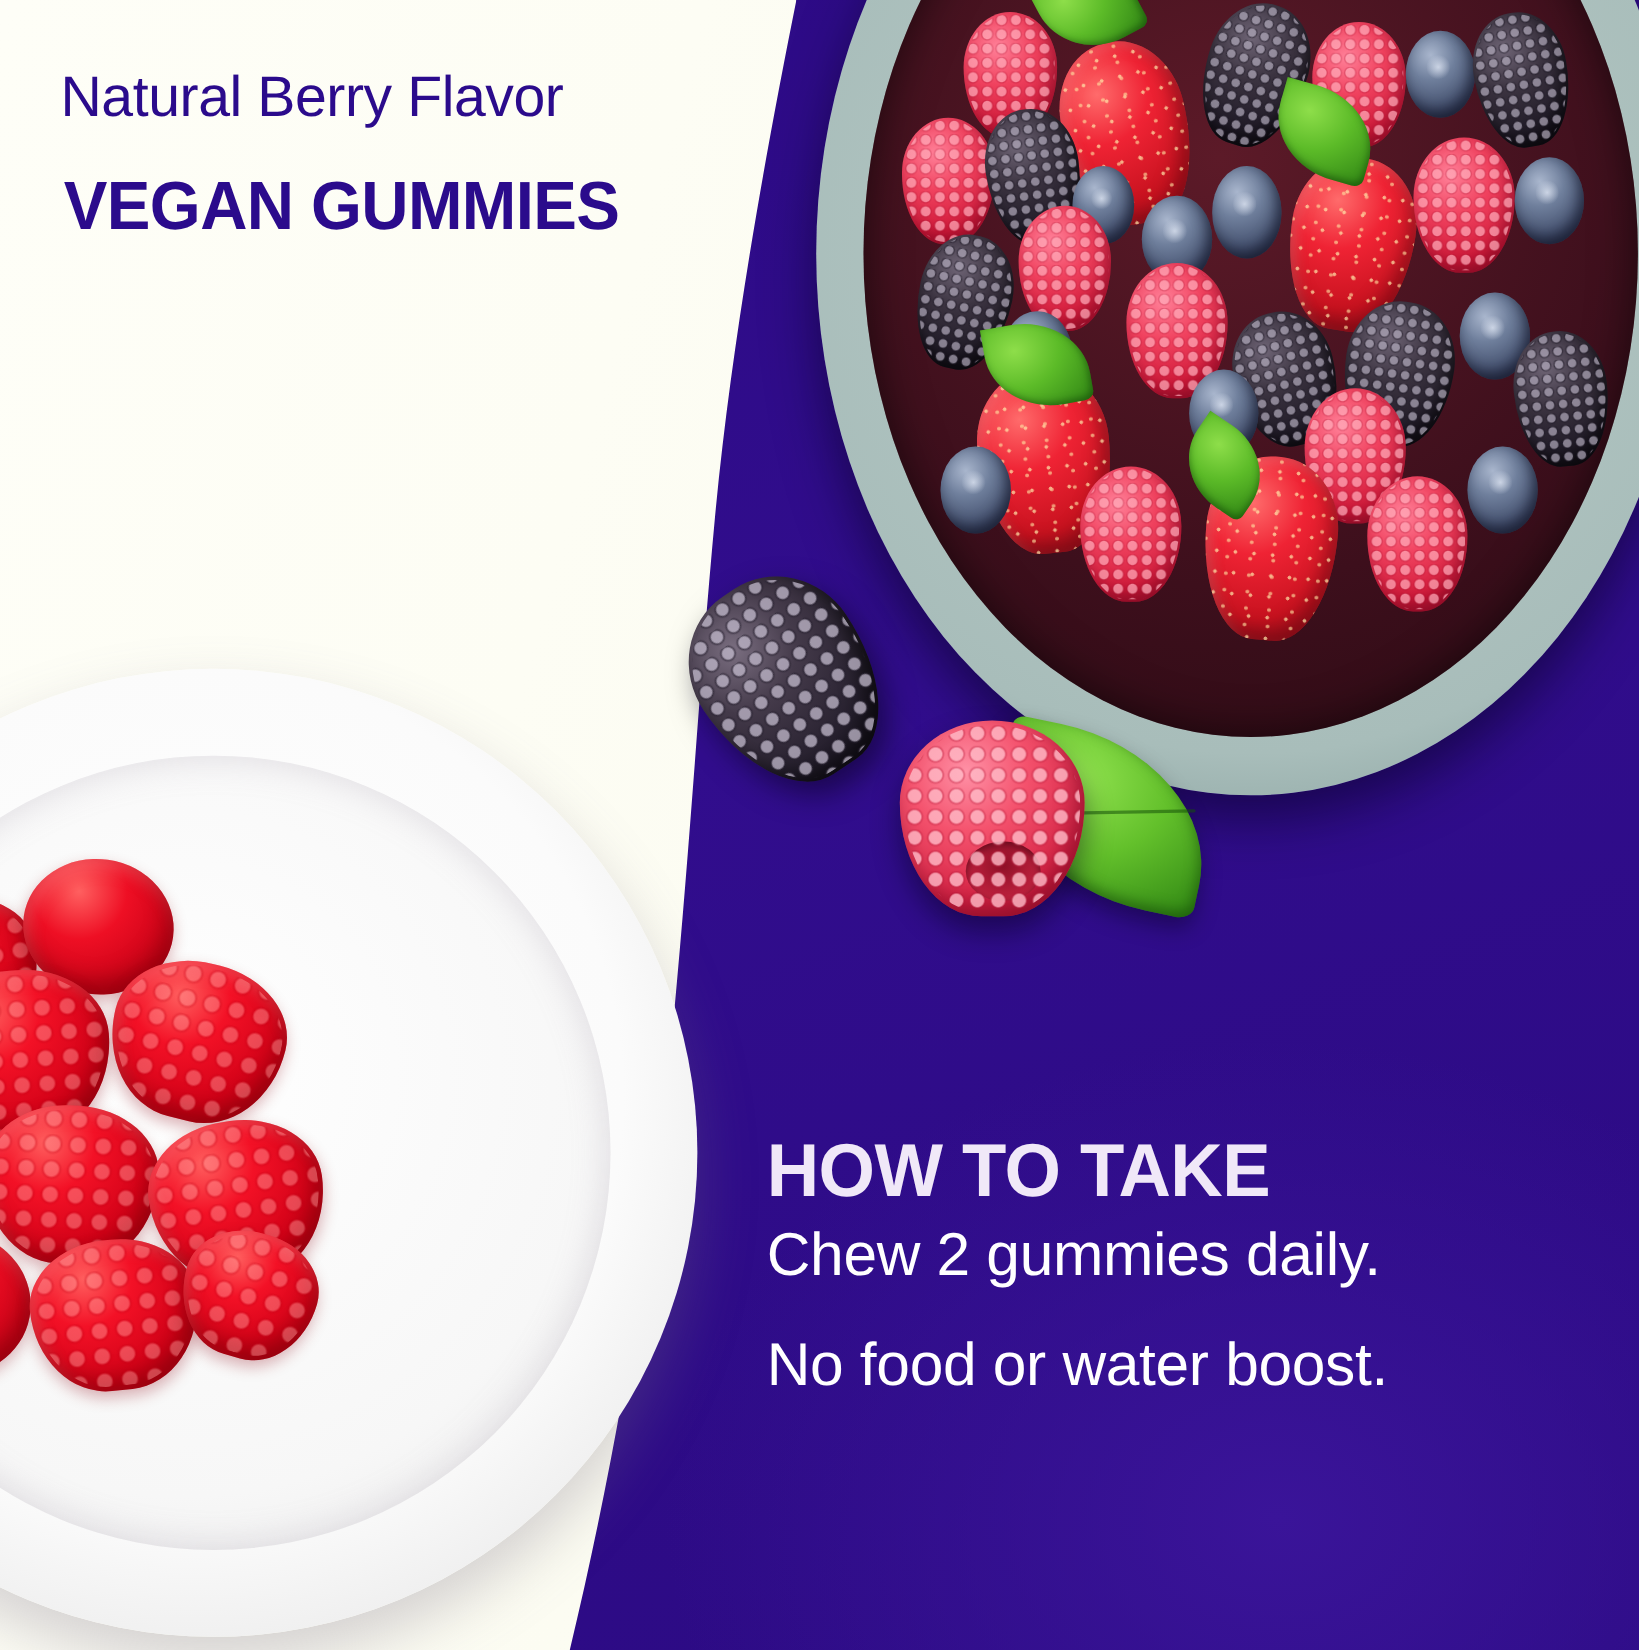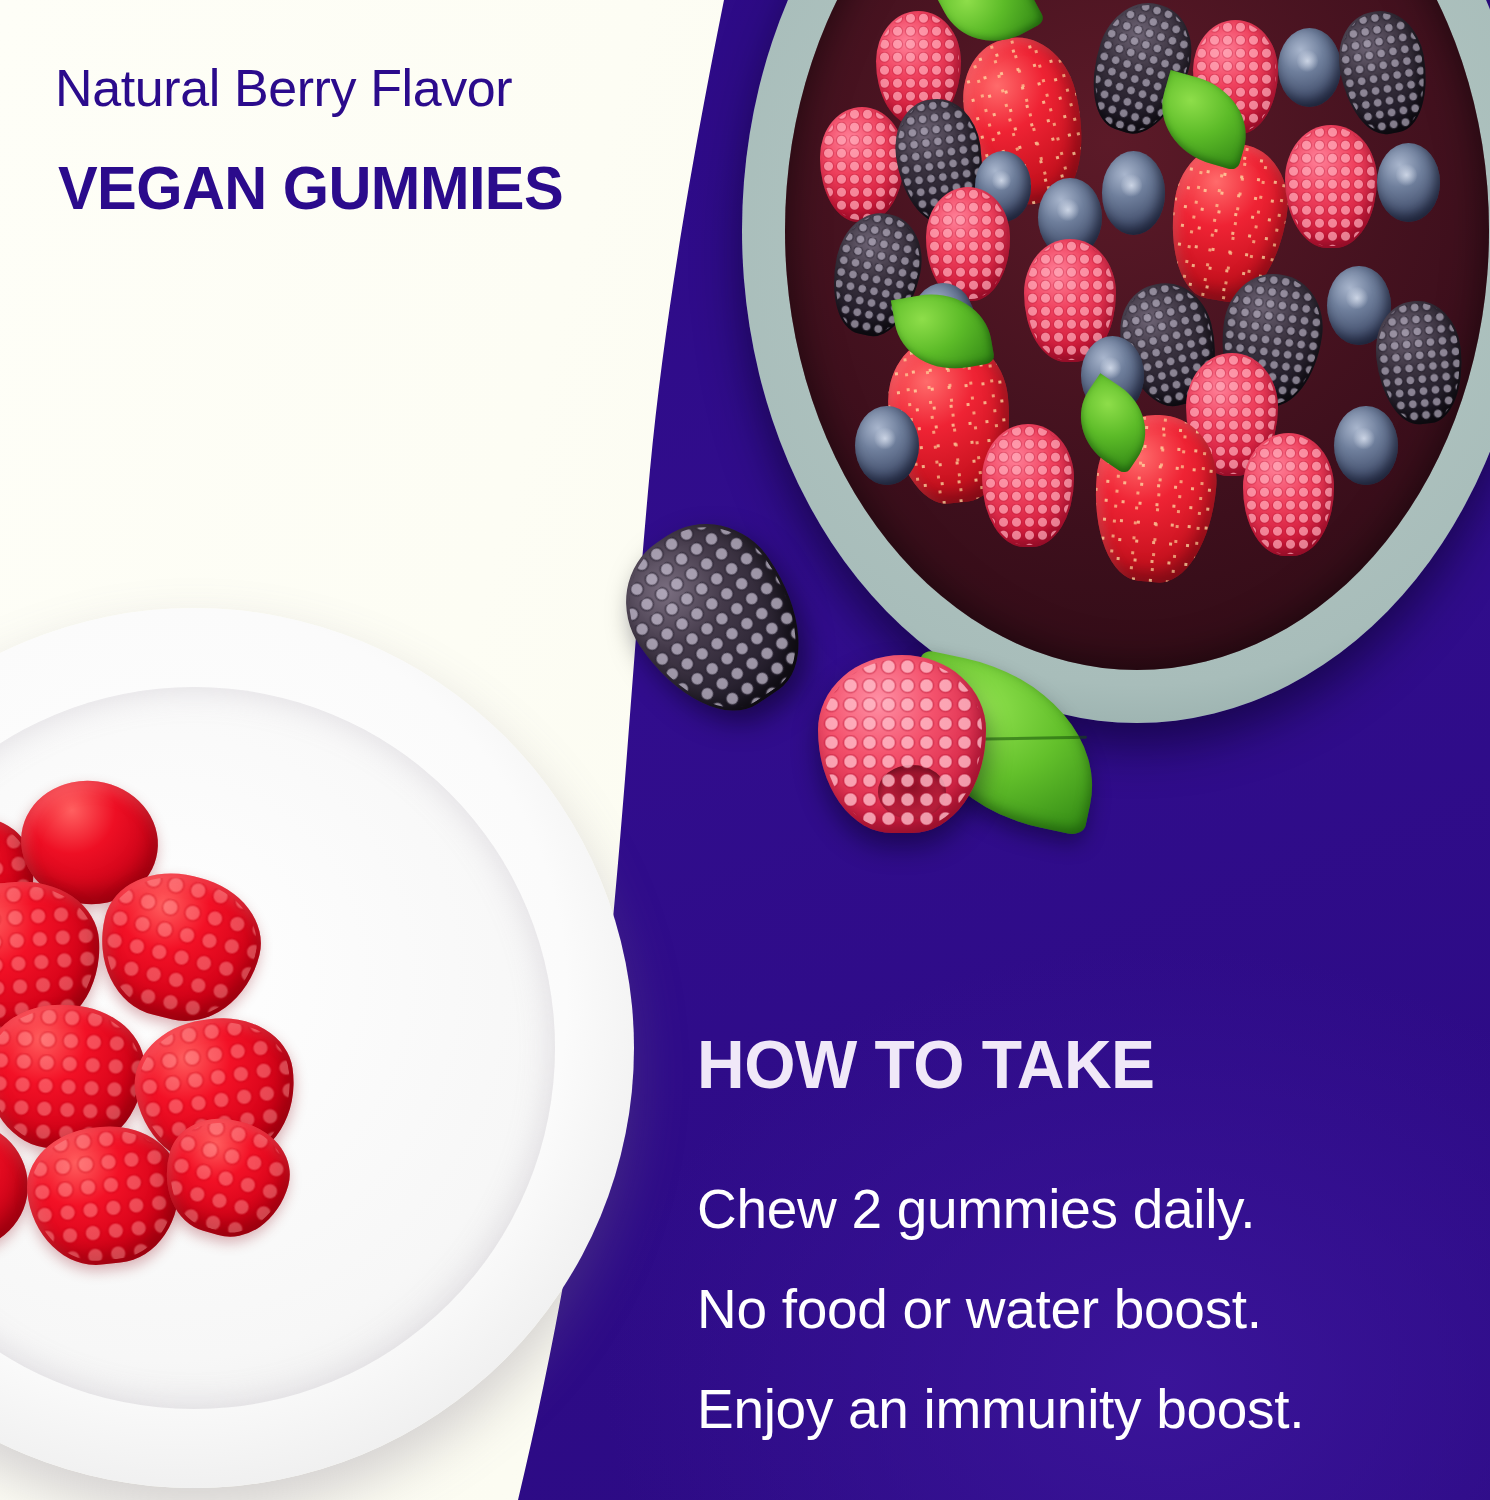--- a/index.html
+++ b/index.html
@@ -273,21 +273,21 @@
     font-size:68px;
     font-weight:700;
     letter-spacing:-0.5px;
     color:#F0E8F8;
     white-space:nowrap;
     transform: scaleX(0.97);
     transform-origin: left center;
   }
   .how-lines {
     position:absolute;
-    left:697px; top:1182px;
+    left:697px; top:1113px;
     width:760px;
   }
   .how-line {
     font-size:55px;
     font-weight:400;
     letter-spacing:-0.3px;
     color:#FFFFFF;
     white-space:nowrap;
     margin-bottom:45px;
     line-height:1.0;
@@ -376,16 +376,15 @@
 
   <div class="kicker">Natural Berry Flavor</div>
 
   <div class="headline">VEGAN GUMMIES</div>
 
   <div class="how-title">HOW TO TAKE</div>
 
   <div class="how-lines">
     <div class="how-line">Chew 2 gummies daily.</div>
     <div class="how-line">No food or water boost.</div>
-    <div class="how-line">Enjoy an immunity boost.</div>
   </div>
 
 </div>
 
 </body></html>

